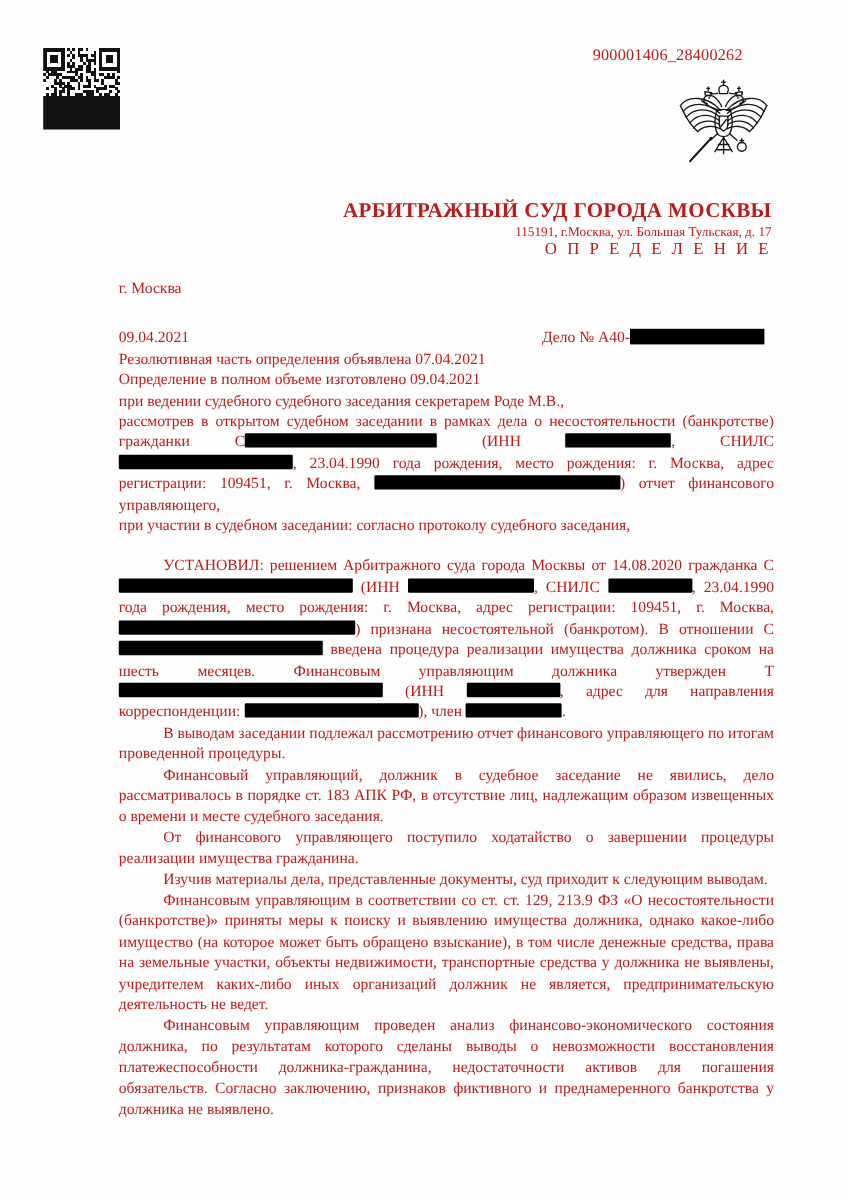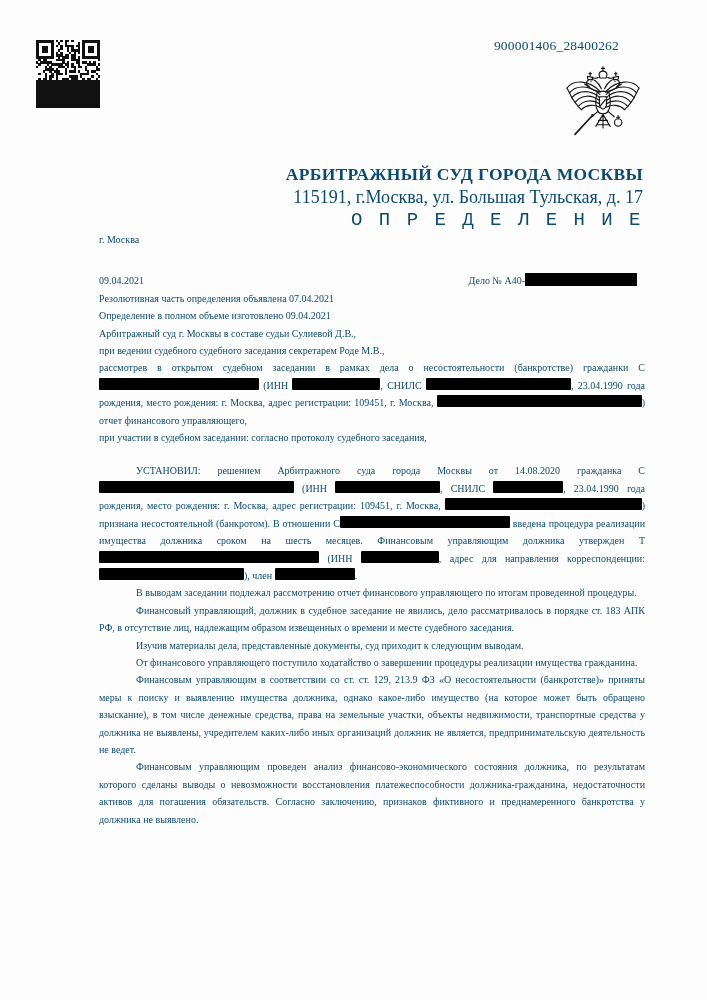--- a/index.html
+++ b/index.html
@@ -2,38 +2,38 @@
 <html lang="ru"><head>
 <meta charset="utf-8">
 <title>document</title>
 <style>
   html,body{margin:0;padding:0;background:#e8e8e8;}
   .page{
     position:relative;
     width:707px;height:1000px;
     background:#fdfdfd;
     font-family:"Liberation Serif","DejaVu Serif",serif;
-    color:#0c4a6e;
+    color:#b91c1c;
     overflow:hidden;
   }
   .doc-id{
     position:absolute;top:38px;left:0;right:88px;
     text-align:right;font-size:13.5px;letter-spacing:.2px;
   }
   .qr{position:absolute;top:40px;left:36px;width:64px;height:68px;}
   .qr svg{width:100%;height:100%;}
   .head{position:absolute;top:64px;left:63px;width:580px;text-align:right;}
   .emblem{display:inline-block;width:80px;height:90px;}
   .court-name{font-size:17.5px;font-weight:bold;margin-top:6px;letter-spacing:.3px;}
-  .court-address{font-size:18px;margin-top:2px;}
+  .court-address{font-size:11px;margin-top:2px;}
   .court-url{font-size:14.3px;}
-  .doc-type{font-size:19px;margin-top:1px;letter-spacing:2.5px;font-family:Liberation Mono, monospace;}
+  .doc-type{font-size:14px;margin-top:1px;letter-spacing:2.5px;}
   .body-text{
     position:absolute;top:231px;left:99px;width:546px;
-    font-size:10px;line-height:17.4px;
+    font-size:13px;line-height:17.4px;
   }
   .para{margin:0;text-align:justify;}
   .para.left{text-align:left;}
   .para.indent{text-indent:37px;}
   .para.gap{margin-top:16px;}
   .date-case{display:flex;justify-content:space-between;align-items:baseline;margin-top:24px;}
   .case-right{white-space:nowrap;margin-right:8px;}
   .redact{
     display:inline-block;height:12px;background:#000;
     vertical-align:baseline;position:relative;top:1px;
@@ -278,27 +278,26 @@
     <p class="para left">г. Москва</p>
     <p class="para left date-case">
       <span>09.04.2021</span>
       <span class="case-right">
         <span>Дело № А40-</span><span class="case-bar" style="width: 112px;"></span>
       </span>
     </p>
     <div>
         <p class="para left">Резолютивная часть определения объявлена 07.04.2021</p>
         <p class="para left">Определение в полном объеме изготовлено 09.04.2021</p>
-        <p class="para left">Арбитражный суд г. Москвы в составе судьи Сулиевой Д.В.,</p>
         <p class="para left">при ведении судебного судебного заседания секретарем Роде М.В.,</p>
         <p class="para">рассмотрев в открытом судебном заседании в рамках дела о несостоятельности (банкротстве) гражданки С<span class="redact" style="width: 160px;"></span> (ИНН <span class="redact" style="width: 88px;"></span>, СНИЛС <span class="redact" style="width: 145px;"></span>, 23.04.1990 года рождения, место рождения: г. Москва, адрес регистрации: 109451, г. Москва, <span class="redact" style="width: 205px;"></span>) отчет финансового управляющего,</p>
         <p class="para left">при участии в судебном заседании: согласно протоколу судебного заседания,</p>
         <p class="para indent gap">УСТАНОВИЛ: решением Арбитражного суда города Москвы от 14.08.2020 гражданка С<span class="redact" style="width: 195px;"></span> (ИНН <span class="redact" style="width: 105px;"></span>, СНИЛС <span class="redact" style="width: 70px;"></span>, 23.04.1990 года рождения, место рождения: г. Москва, адрес регистрации: 109451, г. Москва, <span class="redact" style="width: 197px;"></span>) признана несостоятельной (банкротом). В отношении С<span class="redact" style="width: 170px;"></span> введена процедура реализации имущества должника сроком на шесть месяцев. Финансовым управляющим должника утвержден Т<span class="redact" style="width: 220px;"></span> (ИНН <span class="redact" style="width: 78px;"></span>, адрес для направления корреспонденции: <span class="redact" style="width: 145px;"></span>), член <span class="redact" style="width: 80px;"></span>.</p>
         <p class="para indent">В выводам заседании подлежал рассмотрению отчет финансового управляющего по итогам проведенной процедуры.</p>
         <p class="para indent">Финансовый управляющий, должник в судебное заседание не явились, дело рассматривалось в порядке ст. 183 АПК РФ, в отсутствие лиц, надлежащим образом извещенных о времени и месте судебного заседания.</p>
+        <p class="para indent">От финансового управляющего поступило ходатайство о завершении процедуры реализации имущества гражданина.</p>
         <p class="para indent">Изучив материалы дела, представленные документы, суд приходит к следующим выводам.</p>
-        <p class="para indent">От финансового управляющего поступило ходатайство о завершении процедуры реализации имущества гражданина.</p>
         <p class="para indent">Финансовым управляющим в соответствии со ст. ст. 129, 213.9 ФЗ «О несостоятельности (банкротстве)» приняты меры к поиску и выявлению имущества должника, однако какое-либо имущество (на которое может быть обращено взыскание), в том числе денежные средства, права на земельные участки, объекты недвижимости, транспортные средства у должника не выявлены, учредителем каких-либо иных организаций должник не является, предпринимательскую деятельность не ведет.</p>
         <p class="para indent">Финансовым управляющим проведен анализ финансово-экономического состояния должника, по результатам которого сделаны выводы о невозможности восстановления платежеспособности должника-гражданина, недостаточности активов для погашения обязательств. Согласно заключению, признаков фиктивного и преднамеренного банкротства у должника не выявлено.</p>
       </div>
   </div>
 
 </div>
 
 </body></html>

